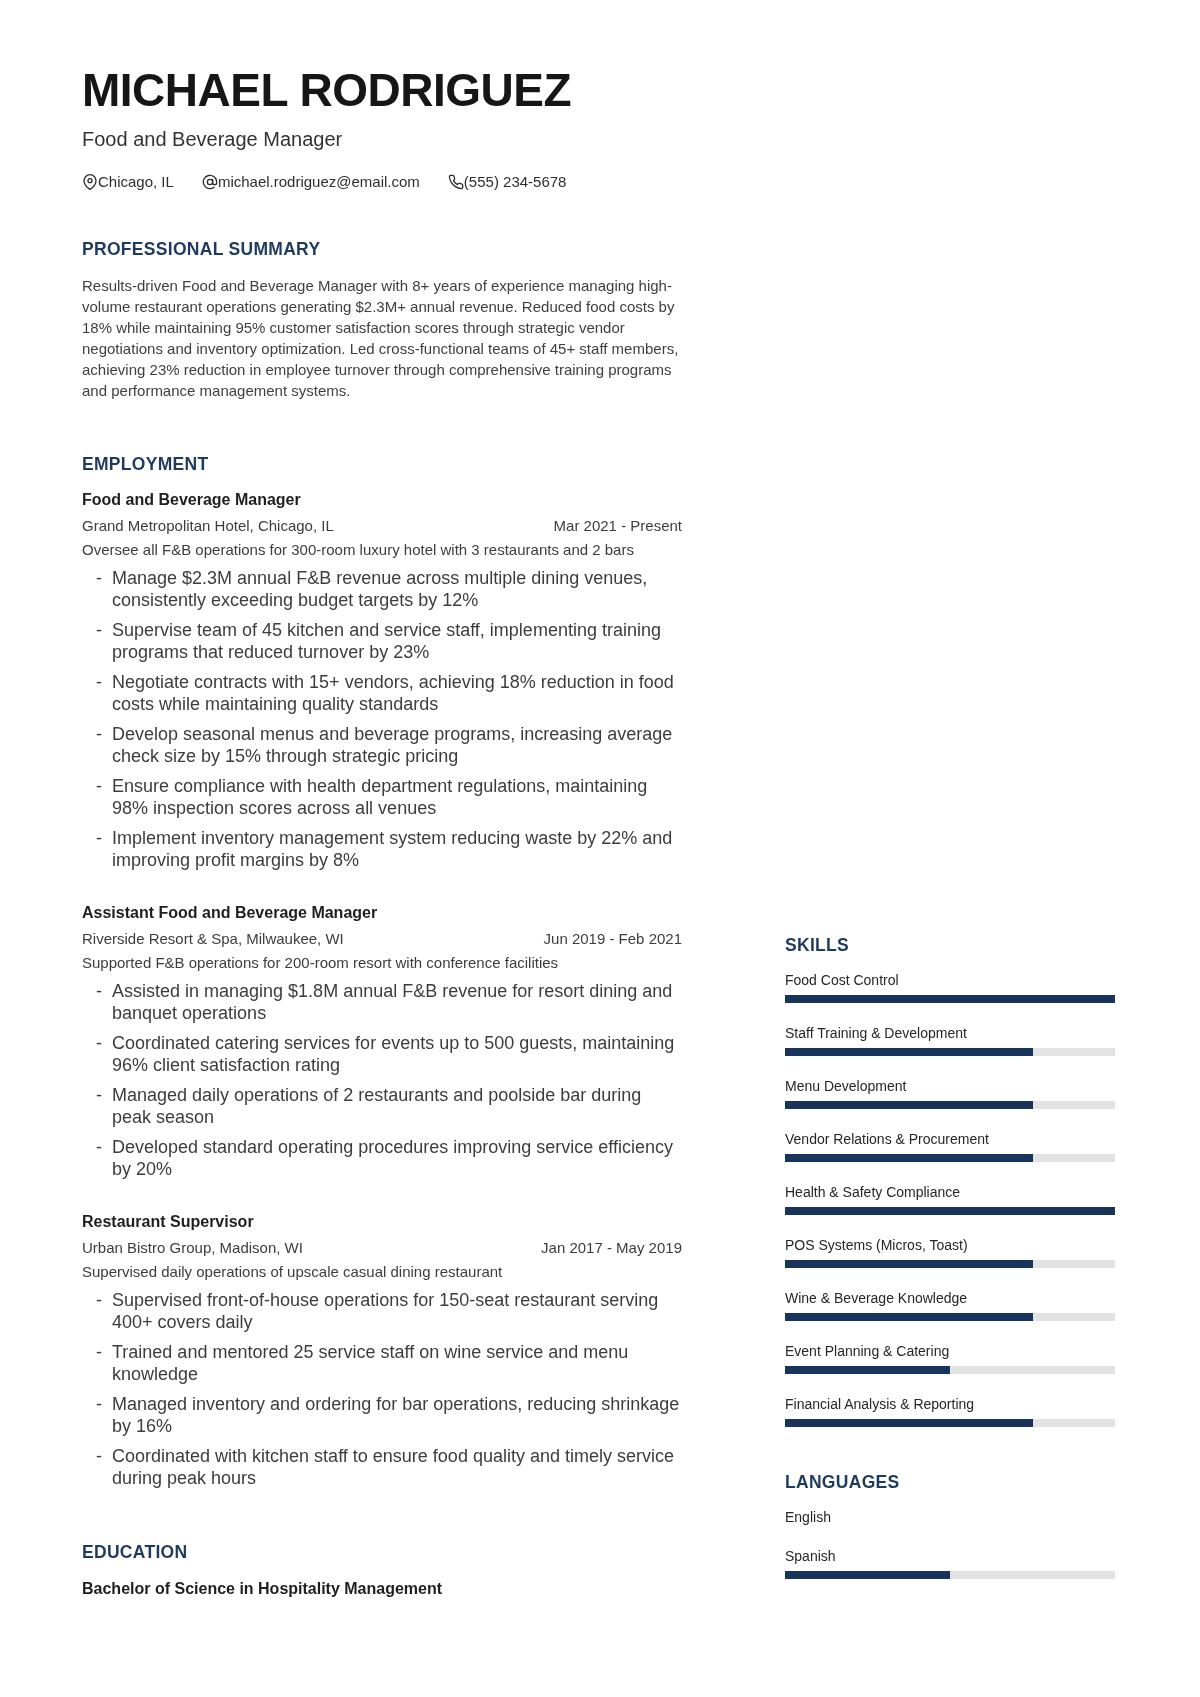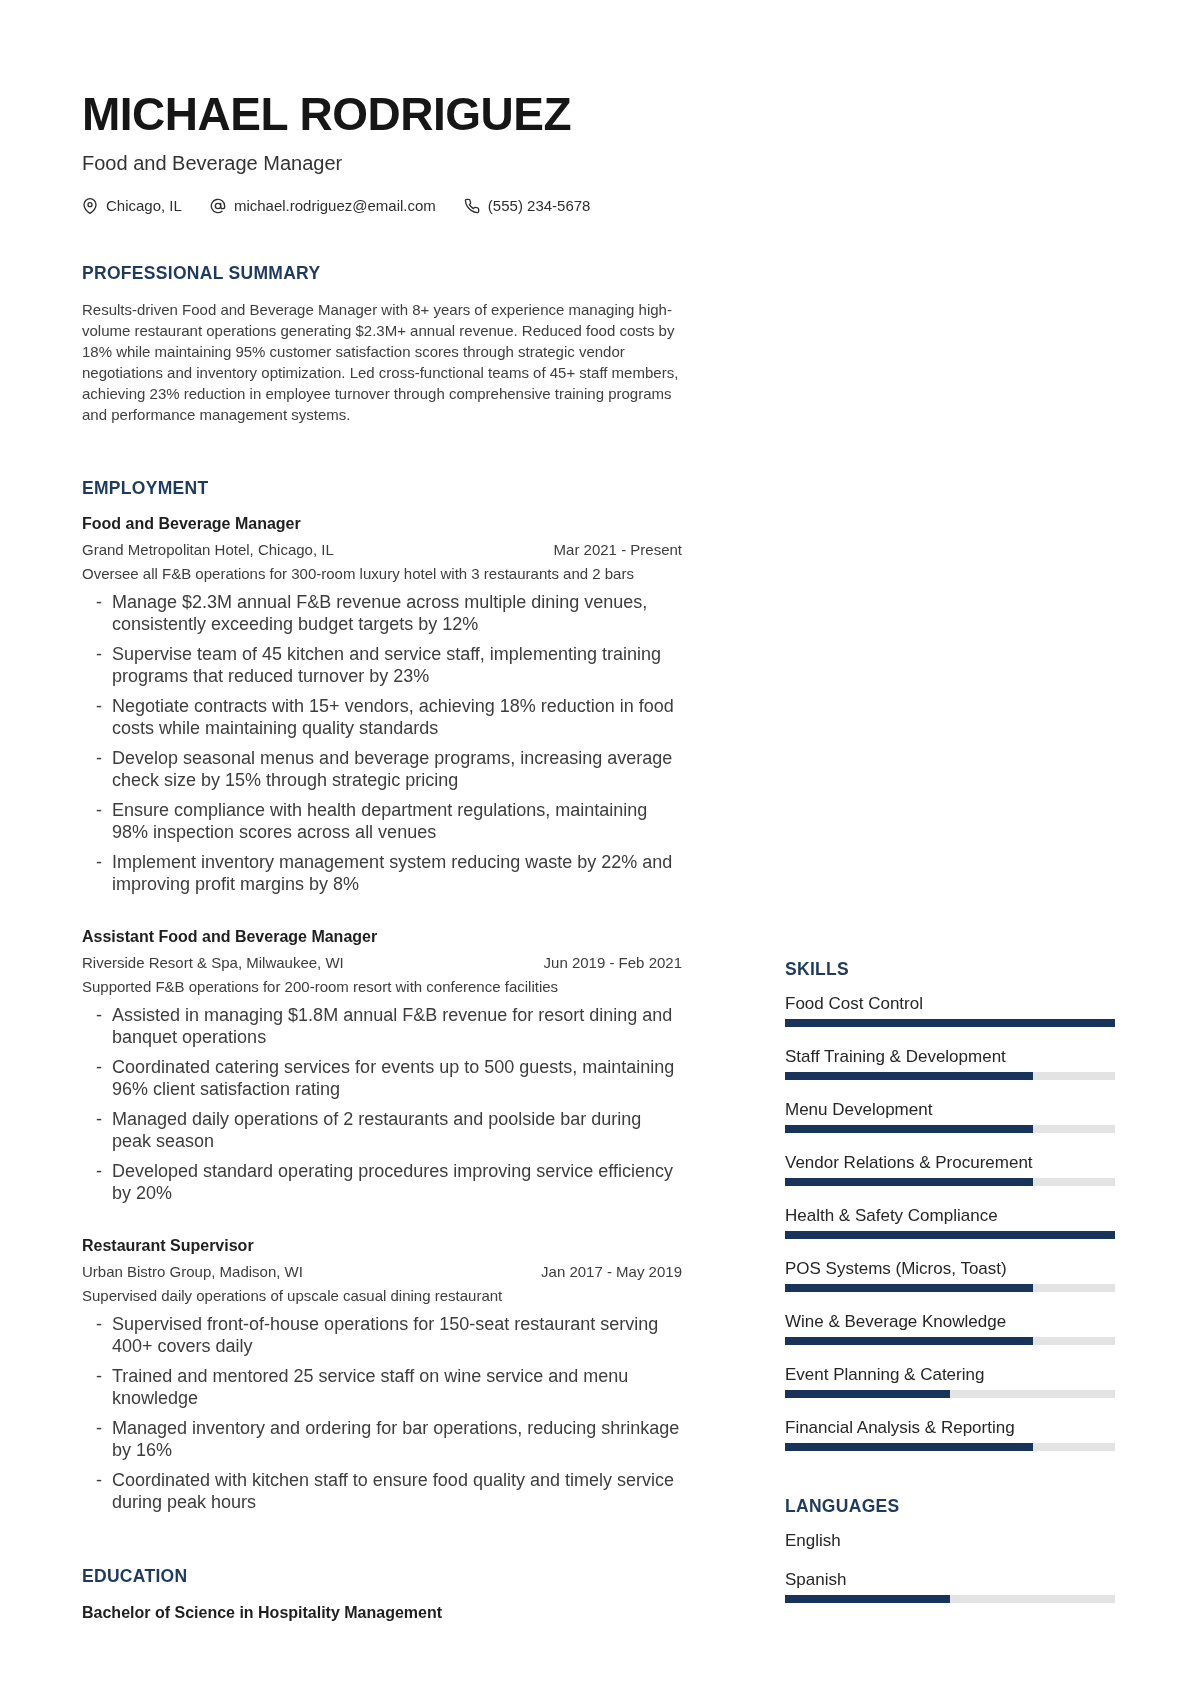--- a/index.html
+++ b/index.html
@@ -6,27 +6,27 @@
     --accent:#1e3a5f;
     --bar-fill:#18345a;
     --bar-track:#e3e3e3;
   }
   *{box-sizing:border-box;}
   html,body{margin:0;padding:0;}
   body{
     width:1200px;height:1697px;overflow:hidden;background:#ffffff;
     font-family:"Liberation Sans", sans-serif;color:#3d3d3d;
   }
-  .page{width:1200px;height:1325px;padding:90px 85px 0 82px;}
+  .page{width:1200px;height:1325px;padding:66px 85px 0 82px;}
 
   
   .name{font-size:46px;font-weight:700;letter-spacing:-0.5px;color:#161616;line-height:1.05;margin:0;}
   .subtitle{font-size:20px;color:#333333;margin-top:14px;}
   .contact{display:flex;align-items:center;gap:28px;margin-top:22px;font-size:15px;color:#2e2e2e;}
-  .contact-item{display:flex;align-items:center;gap:8px;}
+  .contact-item{display:flex;align-items:center;}
   .cicon{display:flex;align-items:center;}
   .cicon svg{width:16px;height:16px;display:block;stroke:#2e2e2e;}
 
   
   .columns{display:flex;margin-top:48px;align-items:flex-end;}
   .main{width:600px;flex:none;}
   .sidebar{width:330px;flex:none;margin-left:auto;}
 
   .section-heading{
     font-size:17.5px;font-weight:700;color:var(--accent);
@@ -47,21 +47,21 @@
   .job-bullets{list-style:none;margin:6px 0 0 0;padding:0 0 0 30px;}
   .job-bullets li{position:relative;font-size:18px;line-height:22px;margin-bottom:8px;}
   .job-bullets li::before{content:"-";position:absolute;left:-16px;top:0;}
 
   
   .education-degree{font-size:16px;font-weight:700;color:#1f1f1f;margin-top:2px;line-height:22px;}
 
   
   .sidebar .section + .section{margin-top:44px;}
   .skill{margin-bottom:21px;}
-  .skill-label{font-size:17px;color:#262626;line-height:18px;margin-bottom:6px;}
+  .skill-label{font-size:14px;color:#262626;line-height:18px;margin-bottom:6px;}
   .bar{height:8px;background:var(--bar-track);width:100%;}
   .bar-fill{height:100%;background:var(--bar-fill);}
   .lang{margin-bottom:21px;}
   .lang .bar{margin-top:6px;}
 </style>
 </head>
 <body>
 
 <div class="page">
 

